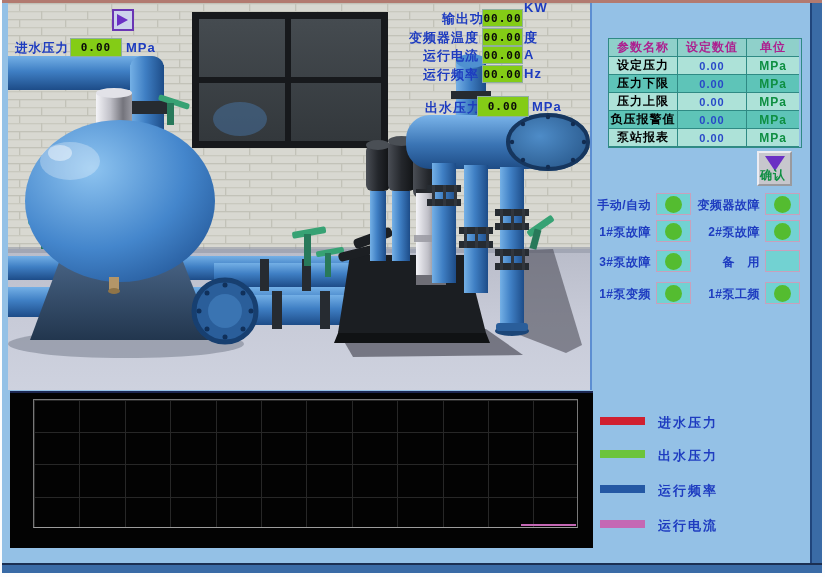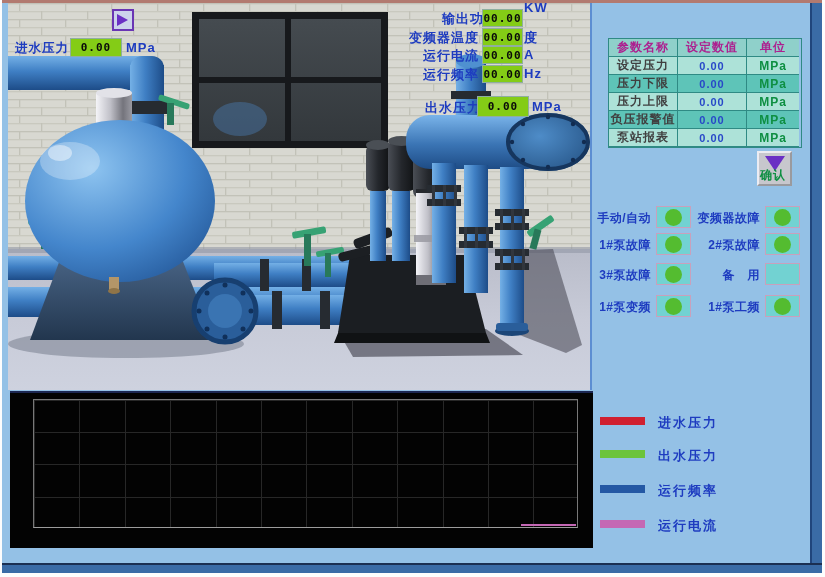--- a/index.html
+++ b/index.html
@@ -31,30 +31,30 @@
   #ptitle{position:absolute;left:620px;top:8px;width:152px;height:25px;background:#c6ecda;border:1px solid #8fae9f;
           display:flex;align-items:center;justify-content:center;color:#1f9a48;font-weight:bold;font-size:15px;letter-spacing:4px;z-index:5}
   #ptable{position:absolute;left:608px;top:38px;width:192px;border:1px solid #2f8a84;z-index:5;
           display:grid;grid-template-columns:69px 69px 52px;}
   #ptable .cell{height:17px;border-right:1px solid #2f8a84;border-bottom:1px solid #2f8a84;
           display:flex;align-items:center;justify-content:center;font-size:12px;font-weight:bold;letter-spacing:1px;white-space:nowrap}
   #ptable .cell:nth-child(3n){border-right:none}
   #ptable .r0{background:#8fd0ca;color:#ad1f8f}
   #ptable .odd{background:#ade2d8}
   #ptable .even{background:#5ec4b8}
-  #ptable .pname{color:#404040}
+  #ptable .pname{color:#000000}
   #ptable .pval{color:#2848c8;font-size:11px}
   #ptable .punit{color:#0e8f42}
   #confirm-btn{position:absolute;left:757px;top:151px;width:35px;height:35px;background:#c7c7cd;
           border:2px outset #ececf2;box-sizing:border-box;z-index:6;cursor:pointer}
   #confirm-btn .tri{position:absolute;left:6px;top:3px;width:0;height:0;border-left:10px solid transparent;border-right:10px solid transparent;border-top:15px solid #6a2fc4}
   #confirm-btn .txt{position:absolute;left:1px;bottom:0;color:#0e8f42;font-weight:bold;font-size:12px;letter-spacing:1px}
 
   
-  #status{position:absolute;left:592px;top:206px;width:210px;height:185px;z-index:5}
+  #status{position:absolute;left:592px;top:193px;width:210px;height:185px;z-index:5}
   .srow{position:absolute;left:0;width:210px;height:23px}
   .srow.r0{top:0}.srow.r1{top:27px}.srow.r2{top:57px}.srow.r3{top:89px}.srow.r4{top:123px}.srow.r5{top:158px}
   .scell{position:absolute;top:0;height:23px}
   .scell.c0{left:0;width:99px}
   .scell.c1{left:101px;width:107px}
   .slabel{position:absolute;right:40px;top:4px;color:#1e3cc0;font-weight:bold;font-size:12px;white-space:nowrap;letter-spacing:0.5px}
   .sbox{position:absolute;right:0;top:0;width:35px;height:22px;background:#72d2d2;border:1px solid #c9a0bc;box-sizing:border-box}
   .sbox .dot{display:none;width:17px;height:17px;border-radius:50%;margin:2px auto 0}
   .sbox.on .dot{display:block}
 

